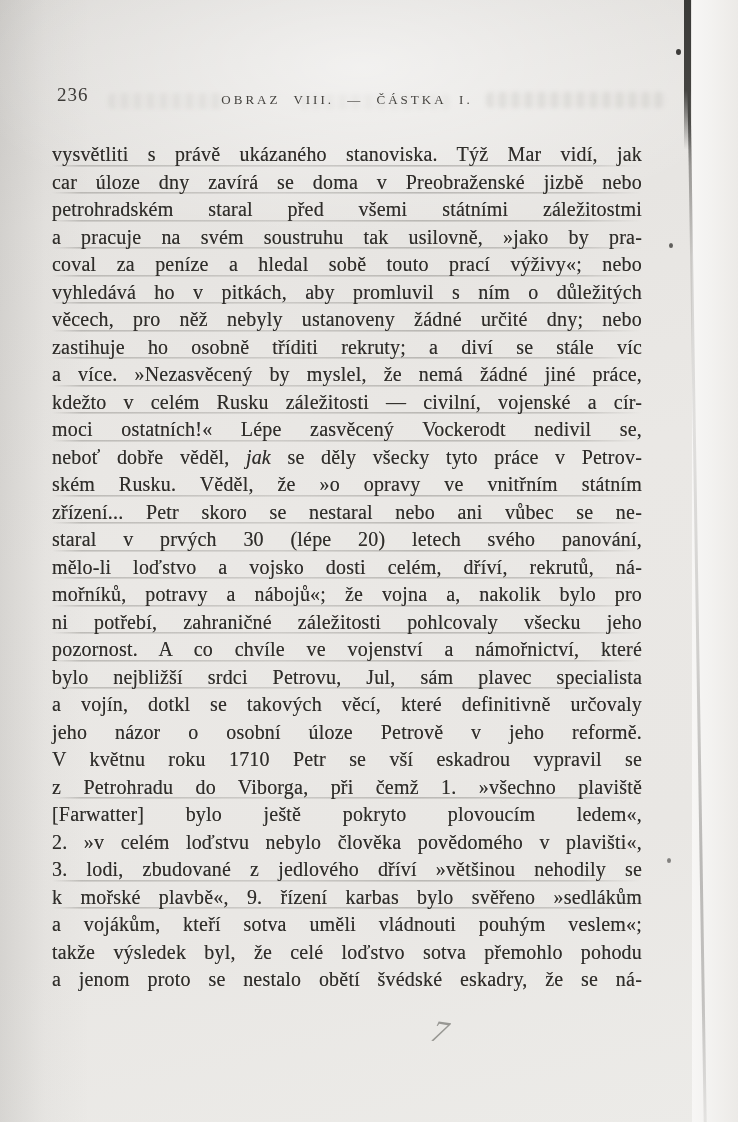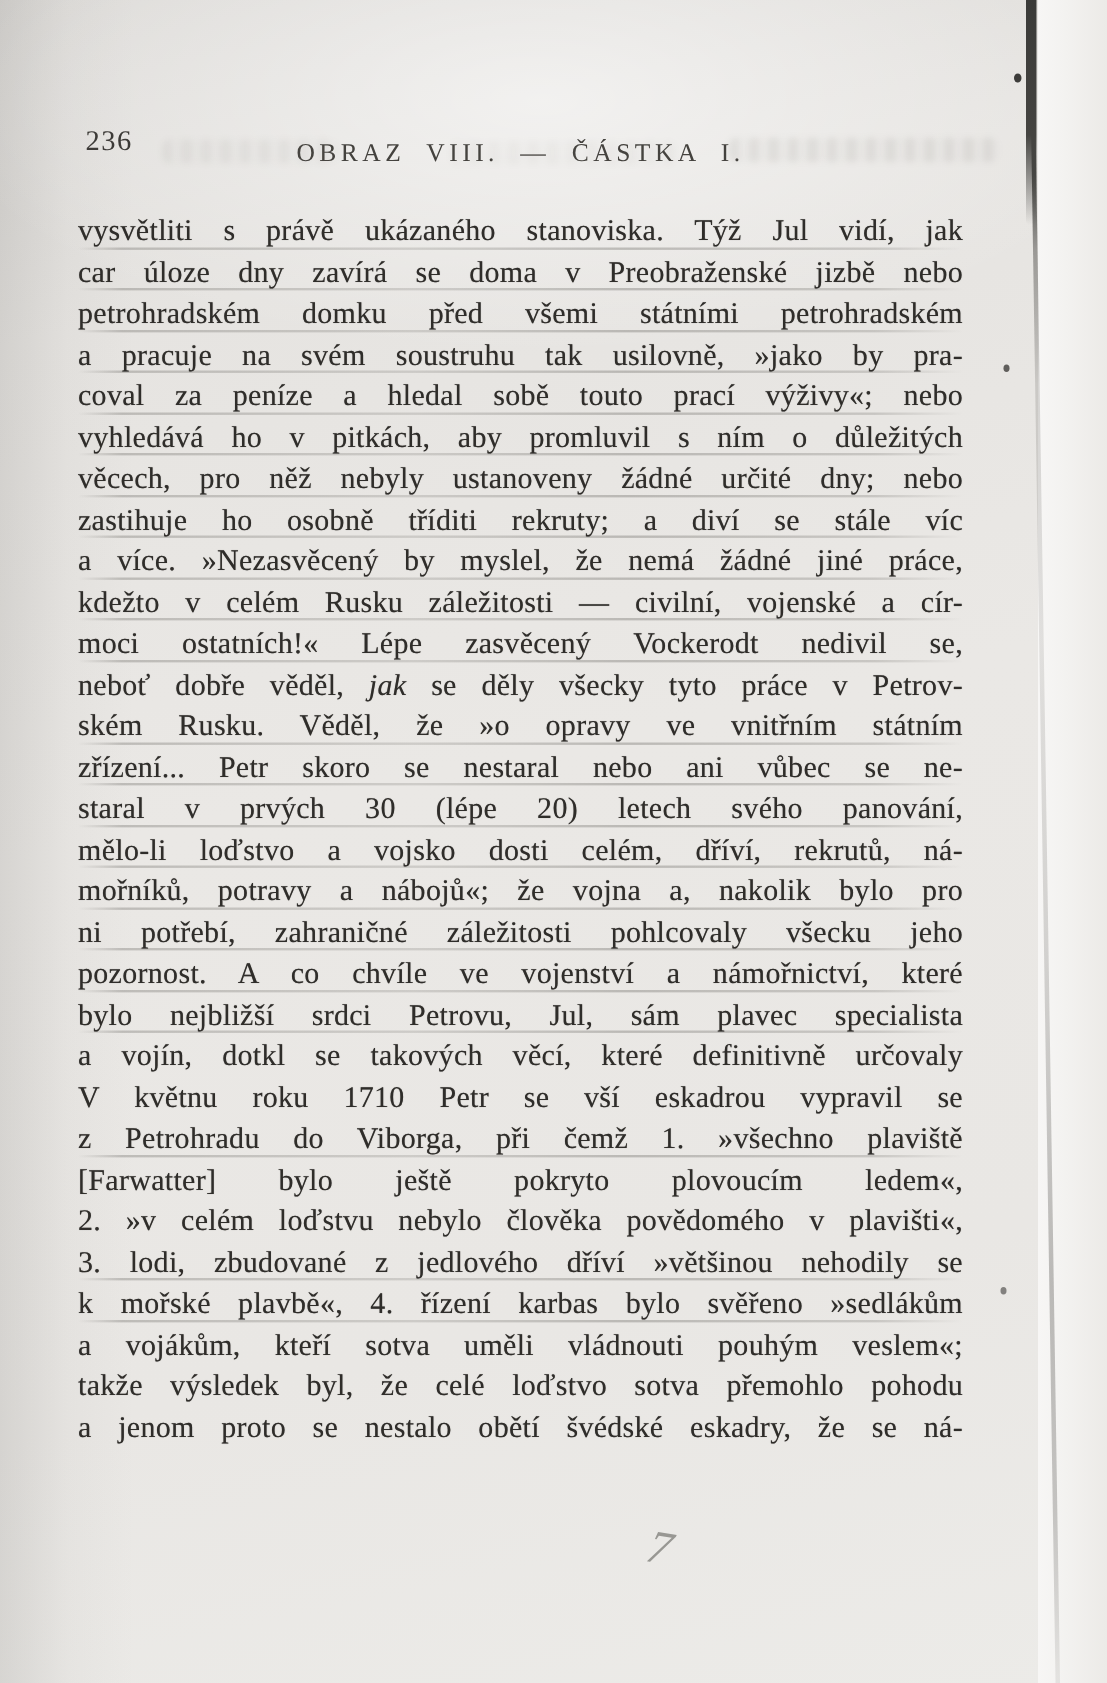--- a/index.html
+++ b/index.html
@@ -21,21 +21,21 @@
     padding-left: 16px;
   }
   
   .page-number {
     position: absolute; left: 57px; top: 84px;
     font-size: 19px; letter-spacing: 1px; color: #3c3a37;
   }
   .running-header {
     position: absolute; left: 52px; top: 92px; width: 590px;
     text-align: center;
-    font-size: 17px; letter-spacing: 3px; word-spacing: 7px;
+    font-size: 13px; letter-spacing: 3px; word-spacing: 7px;
     color: #44423e;
   }
   
   .bleed {
     position: absolute; height: 16px; border-radius: 5px;
     background: repeating-linear-gradient(90deg,
       rgba(120,117,110,0.22) 0 7px, rgba(120,117,110,0.05) 7px 13px);
     filter: blur(2.2px);
   }
   .bleed-1 { left: 486px; top: 92px; width: 180px; opacity: 0.55; }
@@ -103,47 +103,48 @@
 
   <div class="page-number">236</div>
 
   <div class="running-header">OBRAZ VIII. — ČÁSTKA I.</div>
 
   <div class="bleed bleed-1"></div>
   <div class="bleed bleed-2"></div>
   <div class="bleed bleed-3"></div>
 
   <div class="text-block" id="text-block">
-      <div class="text-line underlined">vysvětliti s právě ukázaného stanoviska. Týž Jul vidí, jak</div>
+      <div class="text-line underlined">vysvětliti s právě ukázaného stanoviska. Týž Mar vidí, jak</div>
       <div class="text-line underlined">car úloze dny zavírá se doma v Preobraženské jizbě nebo</div>
-      <div class="text-line underlined">petrohradském domku před všemi státními petrohradském</div>
+      <div class="text-line underlined">petrohradském staral před všemi státními záležitostmi</div>
       <div class="text-line underlined">a pracuje na svém soustruhu tak usilovně, »jako by pra-</div>
       <div class="text-line underlined">coval za peníze a hledal sobě touto prací výživy«; nebo</div>
       <div class="text-line underlined">vyhledává ho v pitkách, aby promluvil s ním o důležitých</div>
       <div class="text-line underlined">věcech, pro něž nebyly ustanoveny žádné určité dny; nebo</div>
       <div class="text-line underlined">zastihuje ho osobně tříditi rekruty; a diví se stále víc</div>
       <div class="text-line underlined">a více. »Nezasvěcený by myslel, že nemá žádné jiné práce,</div>
       <div class="text-line underlined">kdežto v celém Rusku záležitosti — civilní, vojenské a cír-</div>
       <div class="text-line underlined">moci ostatních!« Lépe zasvěcený Vockerodt nedivil se,</div>
       <div class="text-line">neboť dobře věděl, <i>jak</i> se děly všecky tyto práce v Petrov-</div>
       <div class="text-line underlined">ském Rusku. Věděl, že »o opravy ve vnitřním státním</div>
       <div class="text-line underlined">zřízení... Petr skoro se nestaral nebo ani vůbec se ne-</div>
       <div class="text-line underlined">staral v prvých 30 (lépe 20) letech svého panování,</div>
       <div class="text-line underlined">mělo-li loďstvo a vojsko dosti celém, dříví, rekrutů, ná-</div>
       <div class="text-line underlined">mořníků, potravy a nábojů«; že vojna a, nakolik bylo pro</div>
       <div class="text-line underlined">ni potřebí, zahraničné záležitosti pohlcovaly všecku jeho</div>
       <div class="text-line underlined">pozornost. A co chvíle ve vojenství a námořnictví, které</div>
       <div class="text-line underlined">bylo nejbližší srdci Petrovu, Jul, sám plavec specialista</div>
       <div class="text-line">a vojín, dotkl se takových věcí, které definitivně určovaly</div>
+      <div class="text-line">jeho názor o osobní úloze Petrově v jeho reformě.</div>
       <div class="text-line">V květnu roku 1710 Petr se vší eskadrou vypravil se</div>
       <div class="text-line underlined">z Petrohradu do Viborga, při čemž 1. »všechno plaviště</div>
       <div class="text-line">[Farwatter] bylo ještě pokryto plovoucím ledem«,</div>
       <div class="text-line">2. »v celém loďstvu nebylo člověka povědomého v plavišti«,</div>
       <div class="text-line underlined">3. lodi, zbudované z jedlového dříví »většinou nehodily se</div>
-      <div class="text-line underlined">k mořské plavbě«, 4. řízení karbas bylo svěřeno »sedlákům</div>
+      <div class="text-line underlined">k mořské plavbě«, 9. řízení karbas bylo svěřeno »sedlákům</div>
       <div class="text-line">a vojákům, kteří sotva uměli vládnouti pouhým veslem«;</div>
       <div class="text-line">takže výsledek byl, že celé loďstvo sotva přemohlo pohodu</div>
       <div class="text-line">a jenom proto se nestalo obětí švédské eskadry, že se ná-</div>
     </div>
 
   <div class="hand-mark">7</div>
 
   <div class="page-edge-strip"></div>
   <div class="spine-line"></div>
   <div class="spine-top"></div>

